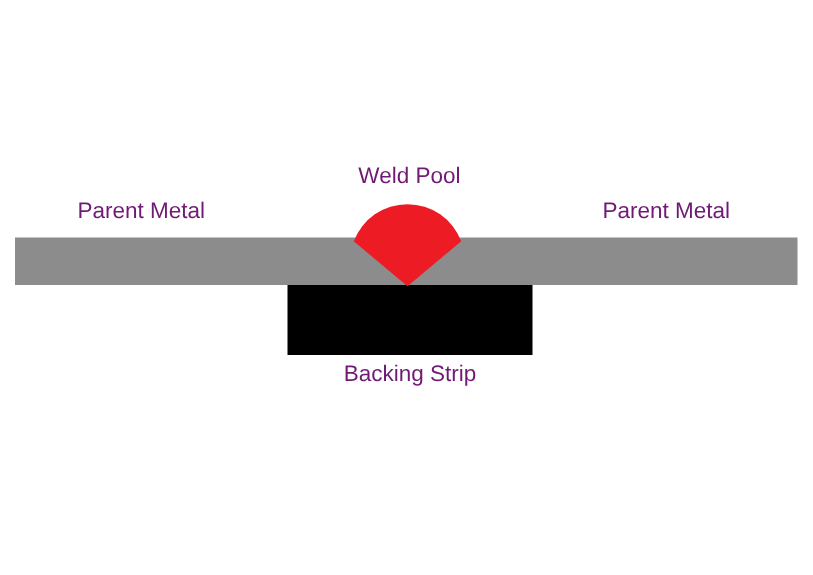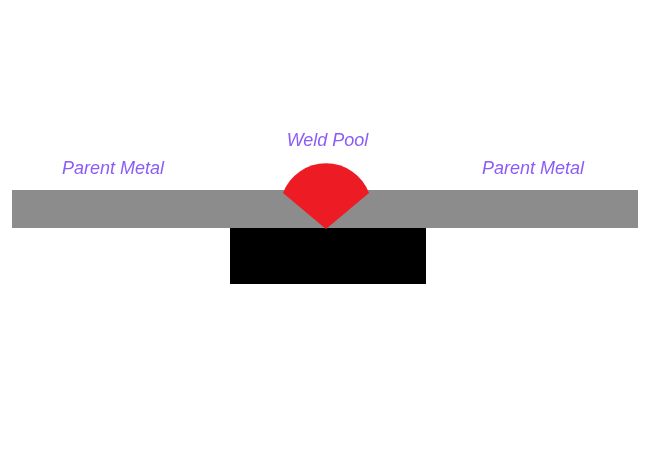--- a/index.html
+++ b/index.html
@@ -13,26 +13,25 @@
     background: #ffffff;
     font-family: "Liberation Sans", sans-serif;
     overflow: hidden;
   }
   .canvas {
     position: absolute;
     inset: 0;
   }
   .label {
     position: absolute;
-    color: #8b5cf6;
+    color: #701a75;
     font-size: 18px;
     line-height: 1;
     white-space: nowrap;
     text-align: center;
-    font-style: italic;
   }
   .label-weld-pool {
     left: 265px;
     top: 131px;
     width: 125px;
   }
   .label-parent-left {
     left: 48px;
     top: 159px;
     width: 130px;
@@ -84,14 +83,15 @@
   <svg class="weld-pool-svg" viewBox="0 0 650 460" xmlns="http://www.w3.org/2000/svg">
     <path d="M 283 193 A 46 46 0 0 1 369 193 L 326 229 Z" fill="#ed1c24"></path>
   </svg>
 
   <div class="label label-weld-pool">Weld Pool</div>
 
   <div class="label label-parent-left">Parent Metal</div>
 
   <div class="label label-parent-right">Parent Metal</div>
 
+  <div class="label label-backing-strip">Backing Strip</div>
 
 </div>
 
 </body></html>

